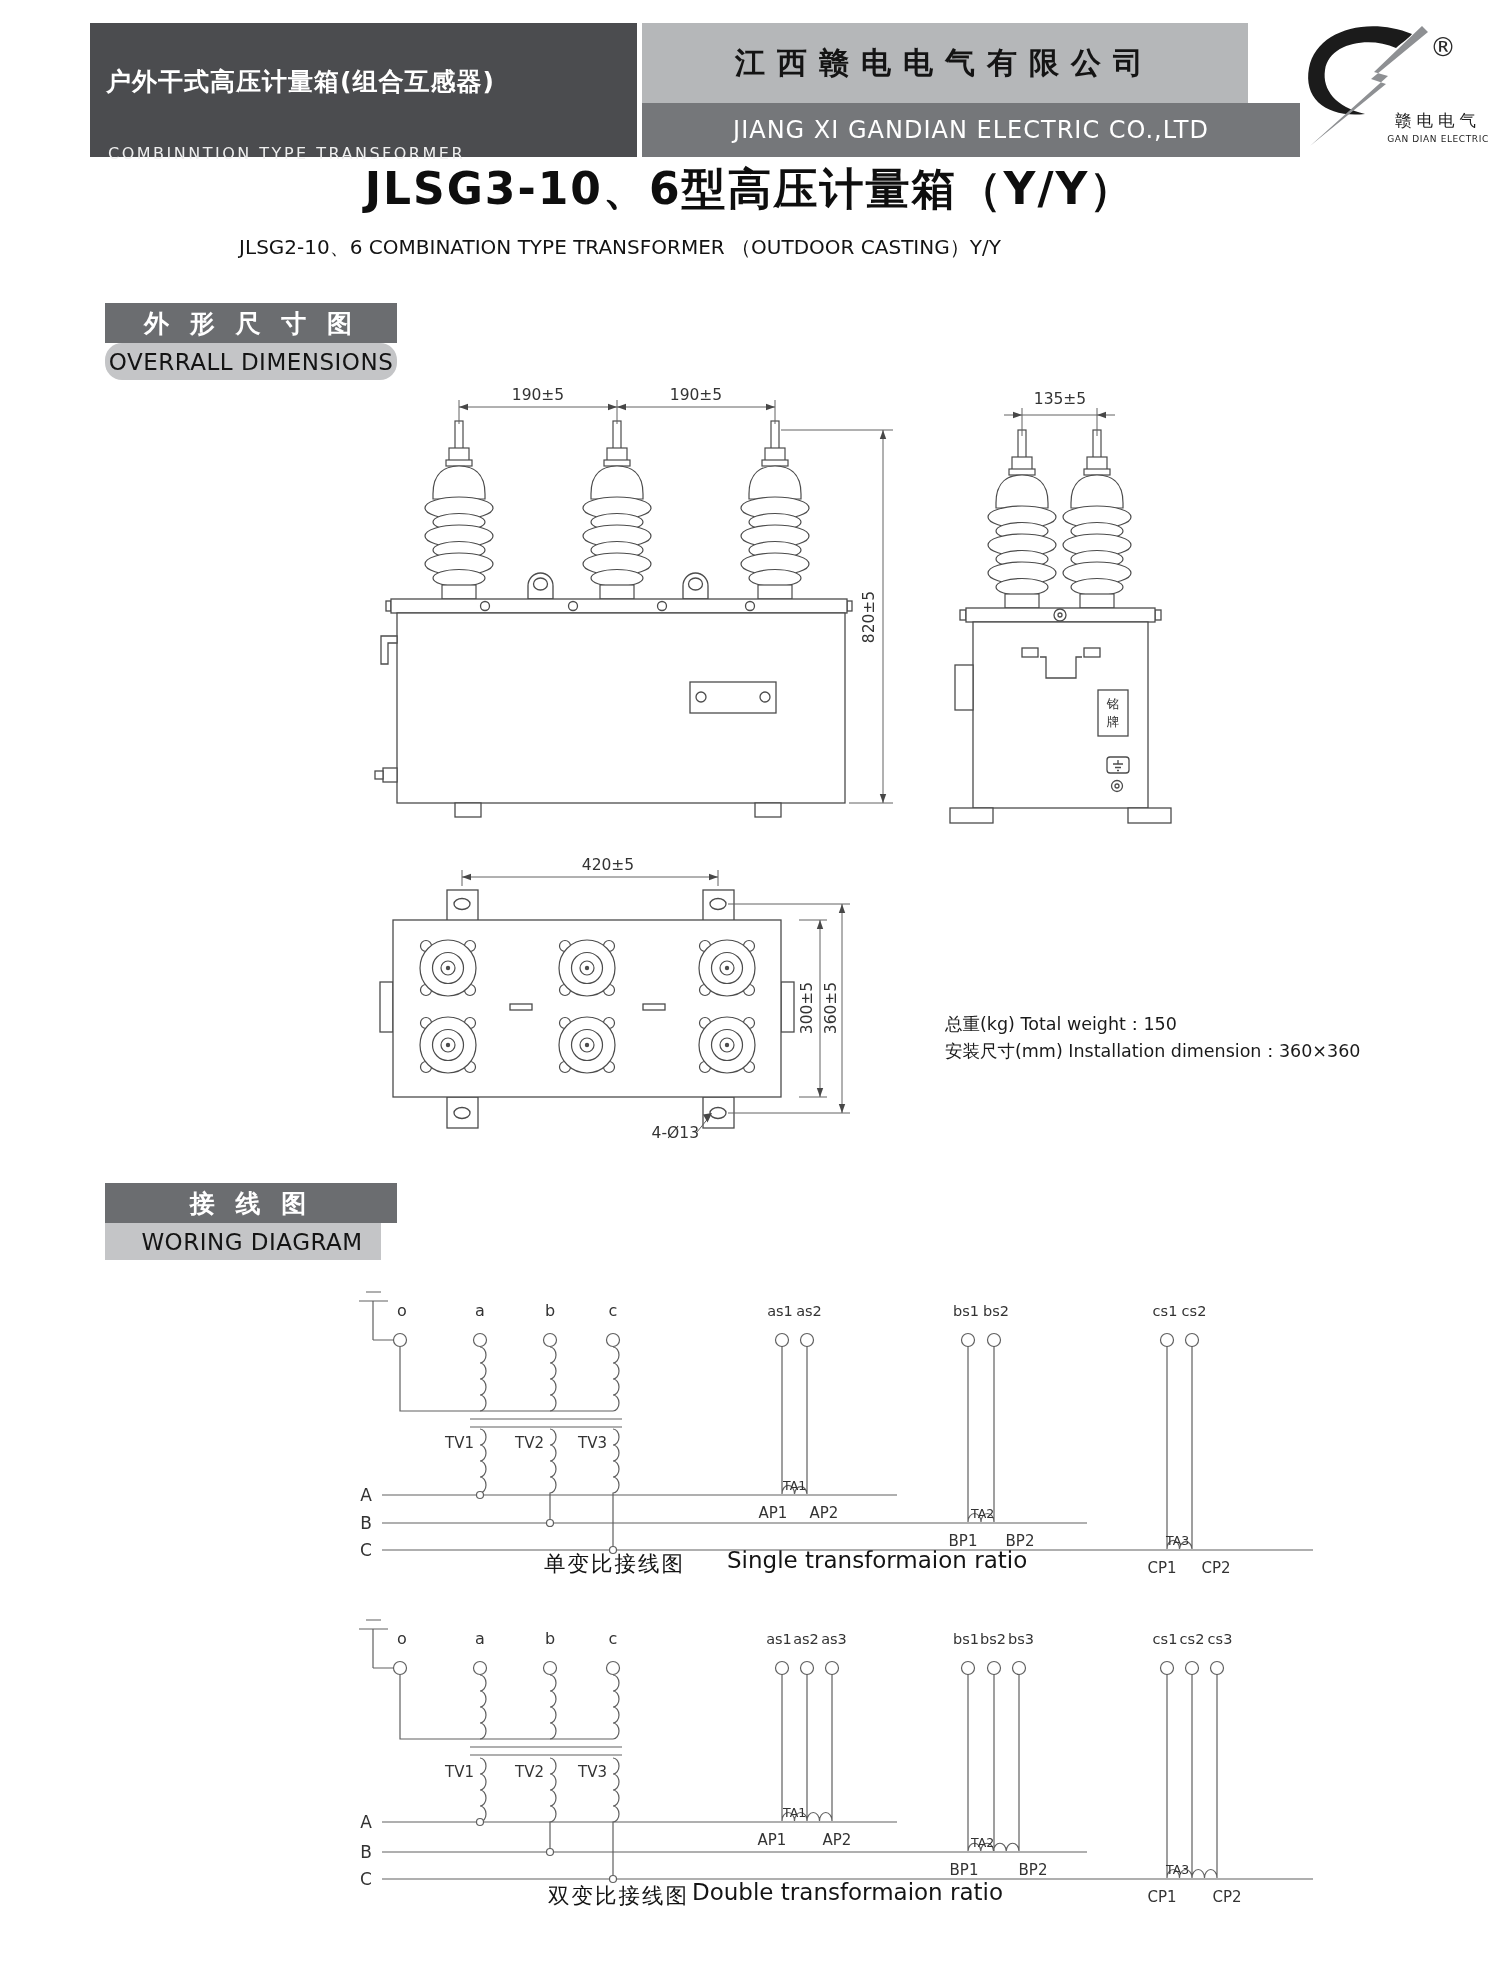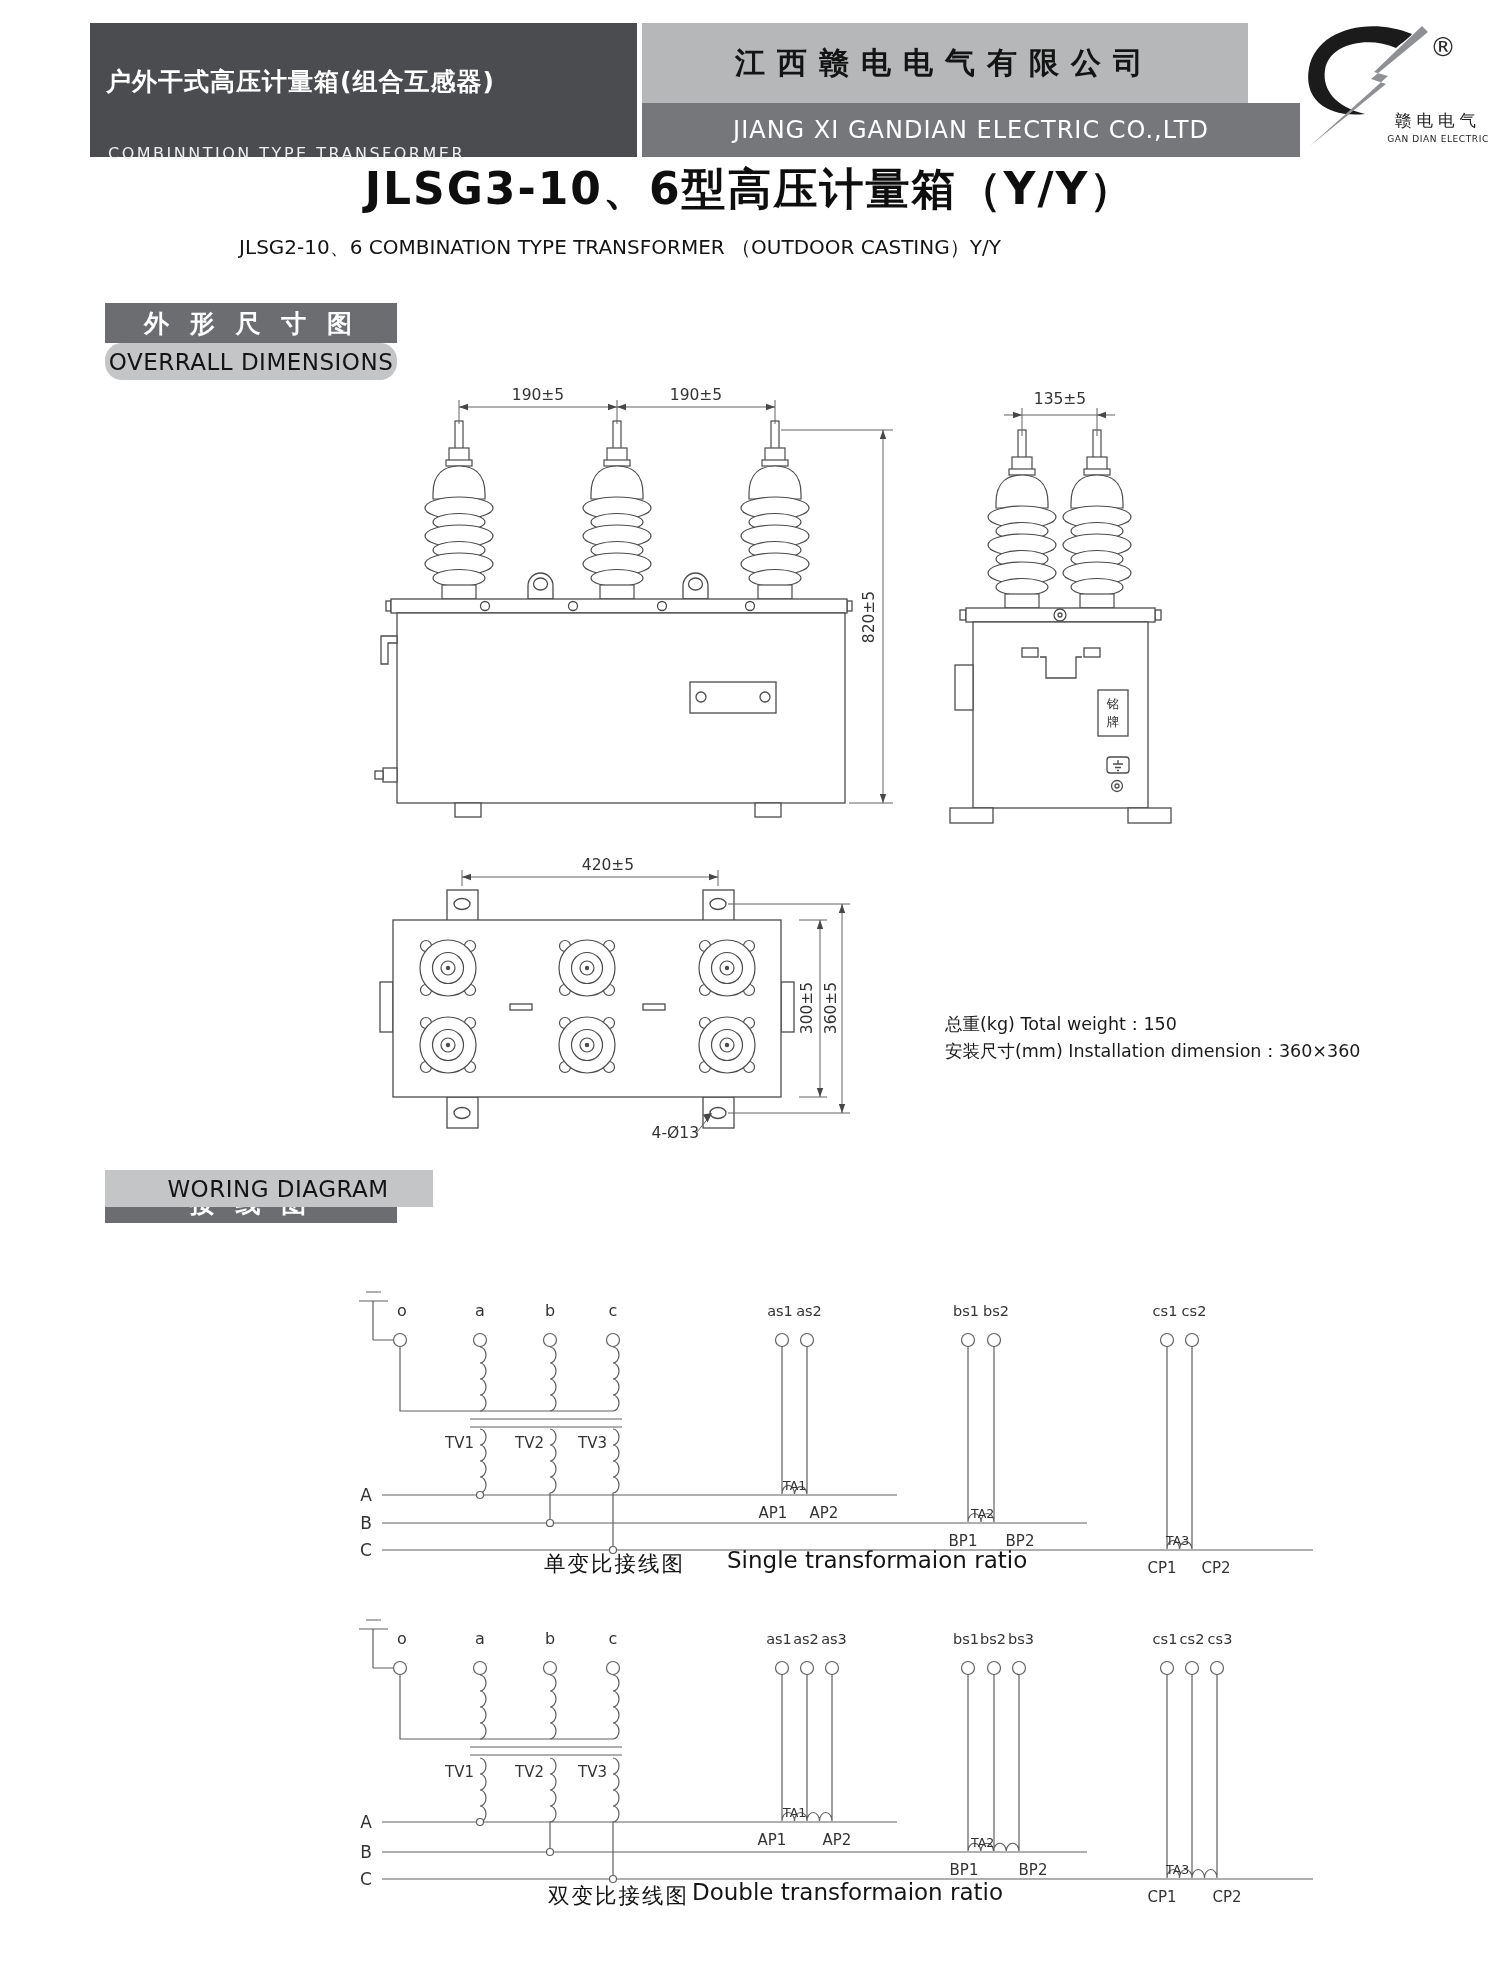--- a/index.html
+++ b/index.html
@@ -18,21 +18,21 @@
   
   .title-main{left:0;top:160px;width:1500px;text-align:center;font-size:44px;font-weight:bold;letter-spacing:2px;color:#0e0e0e;white-space:nowrap;}
   .title-sub{left:0;top:234px;width:1240px;text-align:center;font-size:20px;color:#131313;white-space:nowrap;}
   
   .bar{display:flex;align-items:center;justify-content:center;box-sizing:border-box;}
   .bar-dark{background:#6b6d70;color:#ffffff;font-weight:bold;font-size:25px;letter-spacing:6px;}
   .bar-light{background:#c4c5c7;color:#141414;font-size:23px;letter-spacing:0.5px;}
   .b1d{left:105px;top:303px;width:292px;height:40px;}
   .b1l{left:105px;top:343px;width:292px;height:37px;border-radius:17px;}
   .b2d{left:105px;top:1183px;width:292px;height:40px;}
-  .b2l{left:105px;top:1170px;width:328px;height:37px;padding-left:18px;}
+  .b2l{left:105px;top:1223px;width:276px;height:37px;padding-left:18px;}
   
   .note{font-size:17.5px;color:#1a1a1a;white-space:nowrap;}
   .n1{left:945px;top:1012px;} .n2{left:945px;top:1039px;}
   .cap-zh{font-size:21.5px;color:#141414;letter-spacing:2px;white-space:nowrap;}
   .cap-en{font-size:23px;color:#141414;white-space:nowrap;}
   .c1z{left:544px;top:1549px;} .c1e{left:727px;top:1547px;}
   .c2z{left:548px;top:1881px;text-align:right;} .c2e{left:692px;top:1879px;}
   
   #art{position:absolute;left:0;top:0;}
   #art .ln{stroke:#4c4c4c;stroke-width:1.3;fill:none;}

